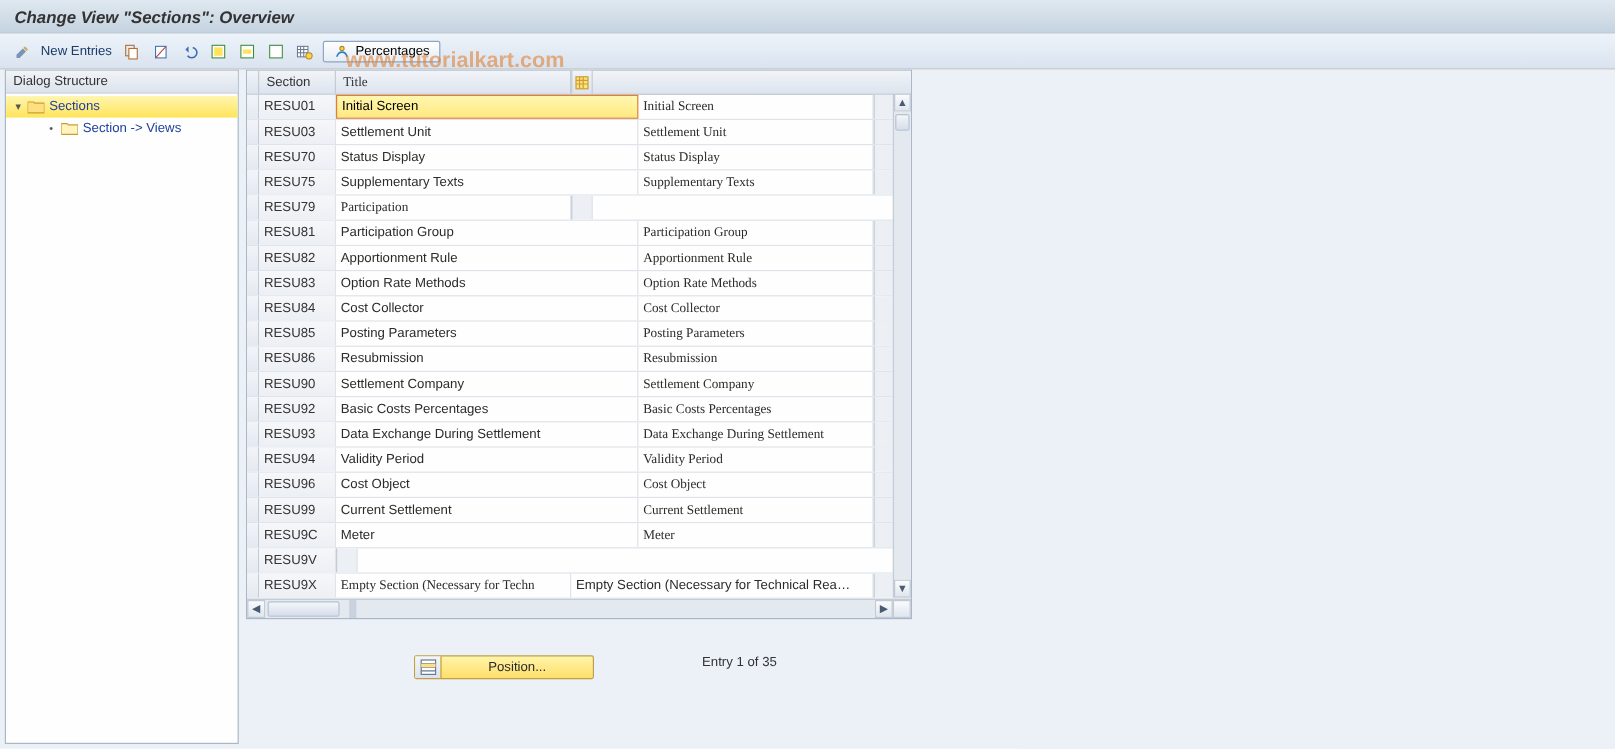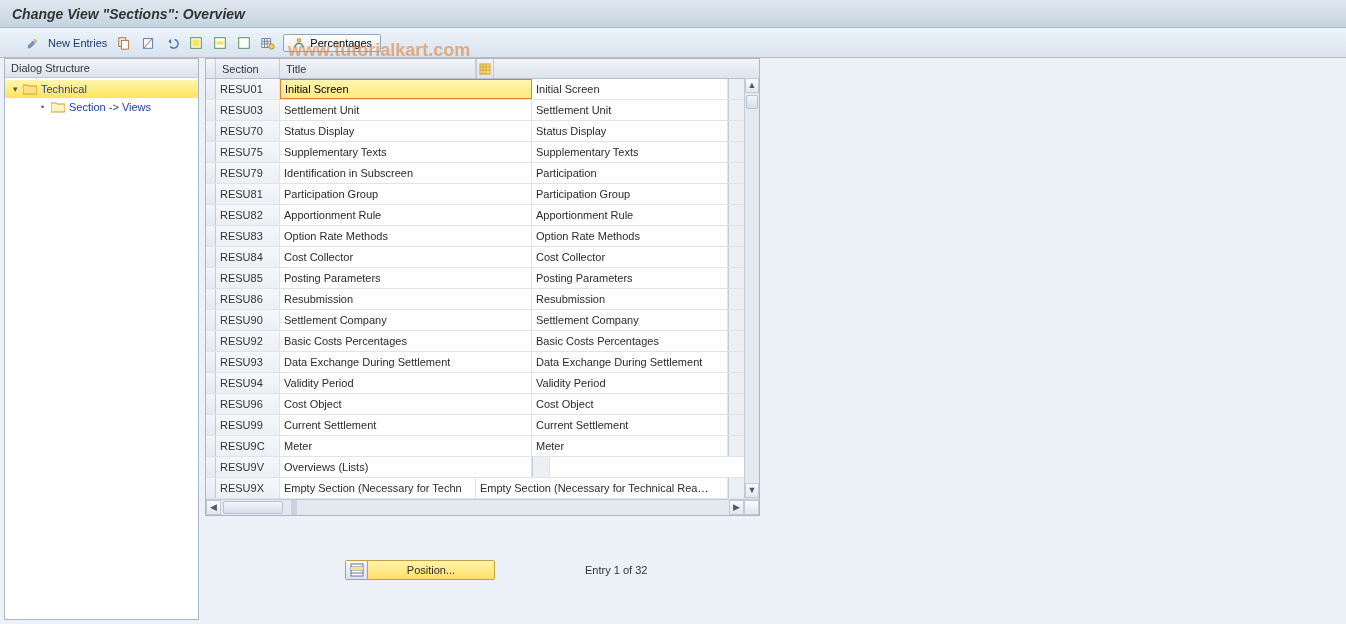--- a/index.html
+++ b/index.html
@@ -23,21 +23,21 @@
       font-size: 14px;
       color: #333;
       border-bottom: 1px solid #aab8c8;
     }
     
     .toolbar {
       background: linear-gradient(to bottom, #edf3fa, #d9e3ef);
       height: 30px;
       display: flex;
       align-items: center;
-      padding-left: 24px;
+      padding-left: 10px;
       border-bottom: 1px solid #bbb;
     }
     .toolbar .tb-btn {
       display: inline-flex;
       align-items: center;
       height: 20px;
       margin-right: 6px;
       padding: 0 2px;
       cursor: pointer;
       color: #1a3a6a;
@@ -137,21 +137,21 @@
       border-right: 1px solid #c3cbd5;
       padding: 3px 6px;
       font-size: 11px;
       color: #333;
       height: 19px;
       display:flex;align-items:center;
     }
     .col-sel { width: 10px; padding:0 !important; flex: 0 0 10px; }
     .col-sec { width: 64px; flex: 0 0 64px; }
     .col-desc { width: 252px; flex: 0 0 252px; }
-    .col-title { width: 196px; flex: 0 0 196px; }
+    .col-title { width: 196px; flex: 0 0 196px; font-family: Liberation Serif, serif; }
     .col-cfg { width: 18px; flex: 0 0 18px; padding:0 !important; display:flex; align-items:center; justify-content:center; background: linear-gradient(to bottom,#f1f4f8,#dde4ee); border-left:1px solid #c3cbd5;}
     .grid-rows { }
     .grow {
       display: flex;
       height: 21px;
       border-bottom: 1px solid #dfe4ea;
     }
     .grow .cell {
       border-right: 1px solid #dfe4ea;
       padding: 0 4px;
@@ -190,23 +190,22 @@
       display:flex; align-items:stretch;
     }
     .hsbtn { width:15px; background:linear-gradient(to bottom,#fafbfd,#dfe6ee); border:1px solid #c0c9d4; display:flex;align-items:center;justify-content:center;cursor:pointer;}
     .hstrack { flex:1; background:#e4e9f0; position:relative;}
     .hsthumb { position:absolute; top:1px; bottom:1px; left:2px; width:60px; background:linear-gradient(to bottom,#f3f6fa,#d7deea); border:1px solid #b8c3d2; border-radius:2px;}
     .hssplit { position:absolute; top:0; bottom:0; left:70px; width:6px; background:#c9d2de;}
     .right-corner { width:15px; border:1px solid #c0c9d4; background:linear-gradient(to bottom,#fafbfd,#dfe6ee);}
     .cfg-icon svg{ width:12px; height:12px;}
     
     .bottom-area {
-      margin-top: 44px;
+      margin-top: 30px;
       display:flex;
-      align-items:center;
       gap: 90px;
       padding-left: 140px;
     }
     .position-btn {
       display:flex; align-items:center;
       border:1px solid #c0a040;
       background: linear-gradient(to bottom,#fff4a8,#ffdf6a);
       border-radius:2px;
       height:20px;
       cursor:pointer;
@@ -294,21 +293,21 @@
   <div class="left-panel">
     <div class="panel-header">Dialog Structure</div>
     <div class="tree">
       <div class="tree-item selected">
         <span class="toggle">▾</span>
         <span class="folder">
           <svg width="14" height="12" viewBox="0 0 14 12">
               <path d="M0 2h5l1 1h8v8H0z" fill="#ffe080" stroke="#c9a030"></path>
             </svg>
         </span>
-        <span>Technical</span>
+        <span>Sections</span>
       </div>
       <div class="tree-item child">
         <span class="toggle">•</span>
         <span class="folder">
           <svg width="14" height="12" viewBox="0 0 14 12">
               <path d="M0 2h5l1 1h8v8H0z" fill="#fff4c0" stroke="#c9a030"></path>
             </svg>
         </span>
         <span>Section -&gt; Views</span>
       </div>
@@ -357,21 +356,20 @@
           <div class="grow">
             <div class="cell col-sel"></div>
             <div class="cell col-sec">RESU75</div>
             <div class="cell col-desc">Supplementary Texts</div>
             <div class="cell col-title">Supplementary Texts</div>
             <div class="cell col-cfg" style="background: rgb(236, 240, 245);"></div>
           </div>
           <div class="grow">
             <div class="cell col-sel"></div>
             <div class="cell col-sec">RESU79</div>
-            <div class="cell col-desc">Identification in Subscreen</div>
             <div class="cell col-title">Participation</div>
             <div class="cell col-cfg" style="background: rgb(236, 240, 245);"></div>
           </div>
           <div class="grow">
             <div class="cell col-sel"></div>
             <div class="cell col-sec">RESU81</div>
             <div class="cell col-desc">Participation Group</div>
             <div class="cell col-title">Participation Group</div>
             <div class="cell col-cfg" style="background: rgb(236, 240, 245);"></div>
           </div>
@@ -455,21 +453,20 @@
           <div class="grow">
             <div class="cell col-sel"></div>
             <div class="cell col-sec">RESU9C</div>
             <div class="cell col-desc">Meter</div>
             <div class="cell col-title">Meter</div>
             <div class="cell col-cfg" style="background: rgb(236, 240, 245);"></div>
           </div>
           <div class="grow">
             <div class="cell col-sel"></div>
             <div class="cell col-sec">RESU9V</div>
-            <div class="cell col-desc">Overviews (Lists)</div>
             <div class="cell col-cfg" style="background: rgb(236, 240, 245);"></div>
           </div>
           <div class="grow">
             <div class="cell col-sel"></div>
             <div class="cell col-sec">RESU9X</div>
             <div class="cell col-title">Empty Section (Necessary for Techn</div>
             <div class="cell col-desc">Empty Section (Necessary for Technical Rea…</div>
             <div class="cell col-cfg" style="background: rgb(236, 240, 245);"></div>
           </div>
         </div>
@@ -505,16 +502,16 @@
       <div class="position-btn">
         <span class="pbicon">
           <svg width="14" height="14" viewBox="0 0 14 14">
               <rect x="1" y="1" width="12" height="12" fill="#fff" stroke="#6a7890"></rect>
               <path d="M1 4h12M1 7h12M1 10h12" stroke="#6a7890"></path>
               <rect x="1" y="4" width="12" height="3" fill="#ffe080"></rect>
             </svg>
         </span>
         <span class="pblbl">Position...</span>
       </div>
-      <div class="entry-count">Entry 1 of 32</div>
+      <div class="entry-count">Entry 1 of 35</div>
     </div>
   </div>
 </div>
 
 </body></html>

